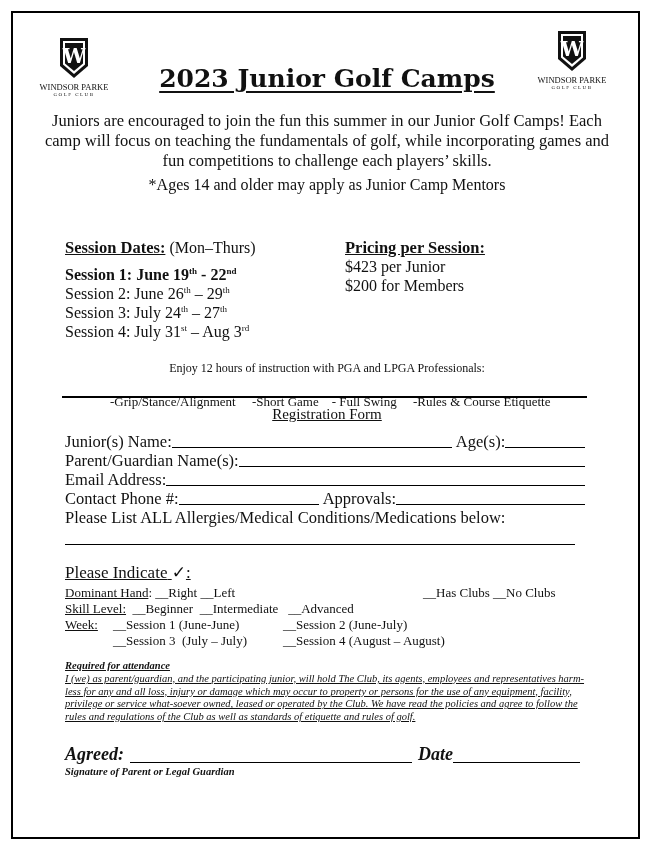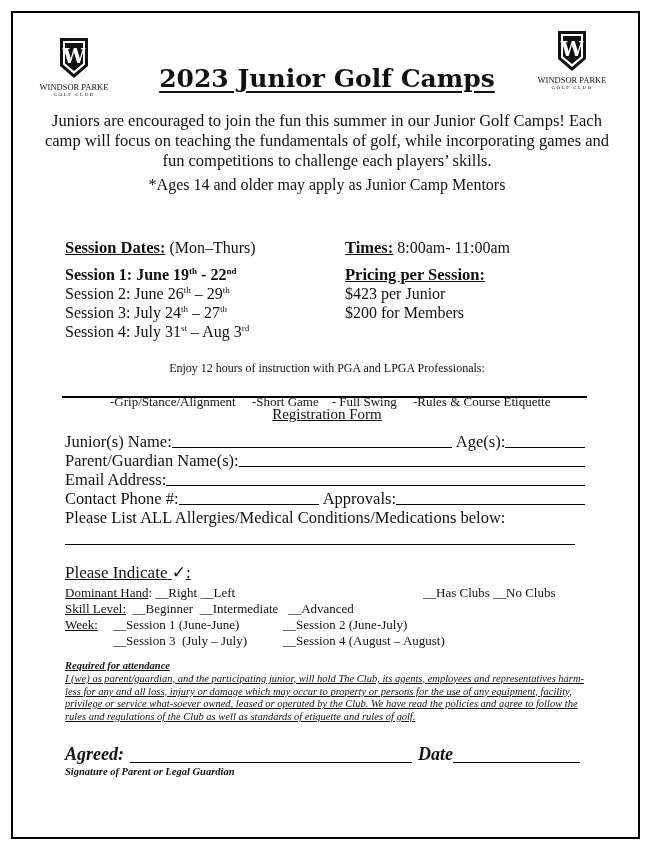--- a/index.html
+++ b/index.html
@@ -118,24 +118,20 @@
   </div>
   <div id="session-list">
       <div style="white-space: nowrap; font-weight: bold;"><span>Session 1: June 19</span><sup>th</sup><span style="white-space: pre;"> - 22</span><sup>nd</sup></div>
       <div style="white-space: nowrap;"><span>Session 2: June 26</span><sup>th</sup><span style="white-space: pre;"> – 29</span><sup>th</sup></div>
       <div style="white-space: nowrap;"><span>Session 3: July 24</span><sup>th</sup><span style="white-space: pre;"> – 27</span><sup>th</sup></div>
       <div style="white-space: nowrap;"><span>Session 4: July 31</span><sup>st</sup><span style="white-space: pre;"> – Aug 3</span><sup>rd</sup></div>
     </div>
 </div>
 
 <div class="abs col" style="left:345px; top:238px;">
-  <div style="margin-bottom:8px; white-space:nowrap;">
-    <span class="head">Times:</span>
-    <span>8:00am- 11:00am</span>
-  </div>
   <div class="head">Pricing per Session:</div>
   <div>$423 per Junior</div>
   <div>$200 for Members</div>
 </div>
 
 <div class="abs enjoy">Enjoy 12 hours of instruction with PGA and LPGA Professionals:</div>
 <div class="abs topics">
   <span>-Grip/Stance/Alignment</span>     <span>-Short Game</span>    <span>- Full Swing</span>     <span>-Rules &amp; Course Etiquette</span>
 </div>
 <div class="rule"></div>

